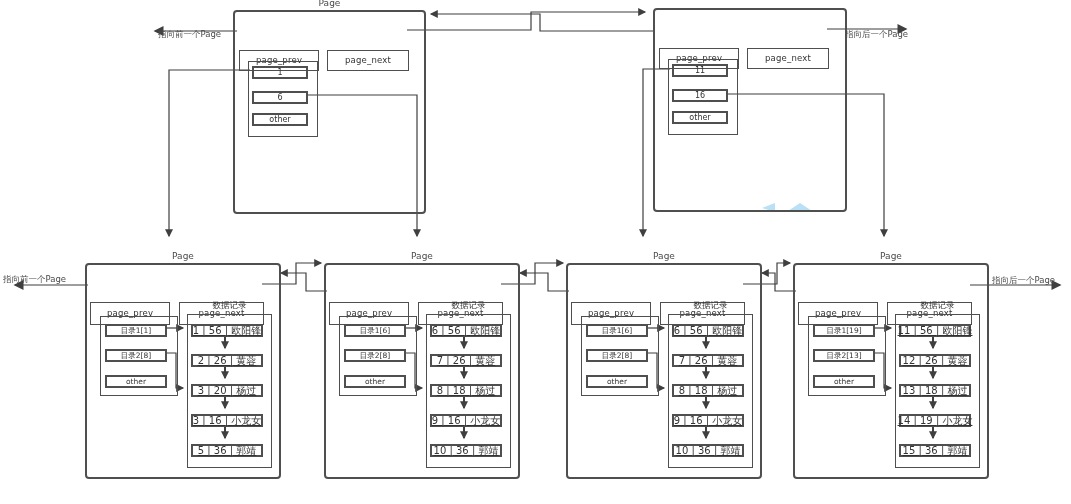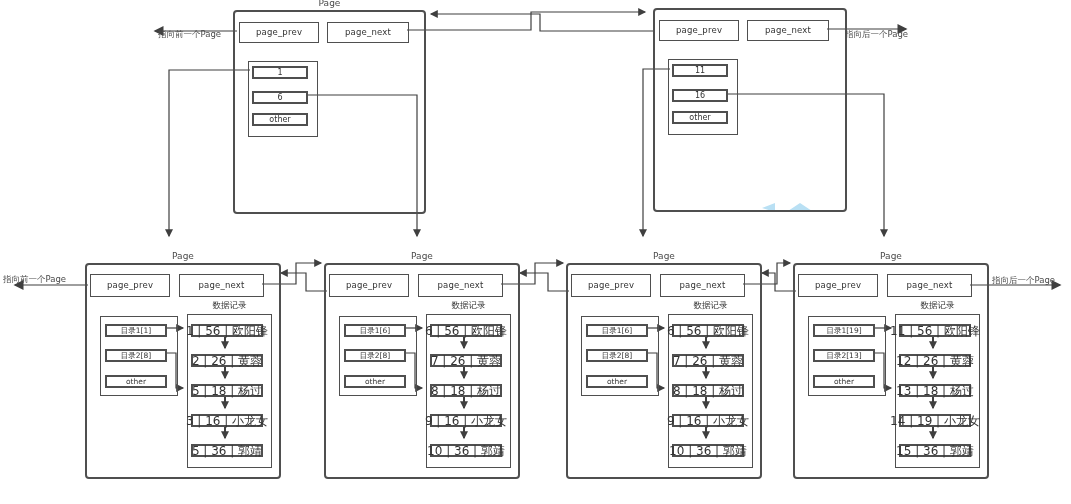--- a/index.html
+++ b/index.html
@@ -13,32 +13,32 @@
   #wires{position:absolute;left:0;top:0;z-index:1;}
   .page-box{position:absolute;border:2px solid var(--border);border-radius:4px;z-index:2;background:transparent;}
   .page-box *{box-sizing:border-box;}
   .cellbox{
     position:absolute;border:2px solid var(--border);background:transparent;
     display:flex;align-items:center;justify-content:center;
     font-size:8px;line-height:1;white-space:nowrap;color:var(--text);
   }
   .thin{border-width:1px;}
   .groupbox{position:absolute;border:1.5px solid var(--border);background:transparent;}
-  .pfield{font-size:8.5px;letter-spacing:.2px;}
+  .pfield{font-size:8.5px;letter-spacing:.2px;margin-top:28px;}
   .page-title{
     position:absolute;left:0;right:0;text-align:center;top:-14px;
     font-size:9px;color:#4a4a4a;
   }
   .rec-label{
     position:absolute;text-align:center;font-size:8.5px;color:var(--text);font-family:Liberation Serif, serif;
   }
   .ptr-label{
     position:absolute;font-size:8.5px;color:#4a4a4a;z-index:2;white-space:nowrap;margin-top:16px;
   }
-  .rbox{font-size:12px;}
+  .rbox{font-size:10px;text-decoration:underline;}
   .dbox{font-size:7.5px;}
   .kbox{font-size:8px;}
 
   
   .ip-prev{left:4px;top:10px;width:80px;height:21px;}
   .ip-next{left:92px;top:10px;width:82px;height:21px;}
   .ip-group{left:13px;top:49px;width:70px;height:76px;}
   .ip-k{left:17px;width:56px;height:13px;}
   .k0{top:54px}.k1{top:79px}.k2{top:101px}
 
@@ -140,21 +140,21 @@
     <div class="cellbox thin pfield lp-prev">page_prev</div>
     <div class="cellbox thin pfield lp-next">page_next</div>
     <div class="rec-label lp-reclabel">数据记录</div>
     <div class="groupbox lp-dirgroup"></div>
     <div class="cellbox dbox lp-d d0">目录1[1]</div>
     <div class="cellbox dbox lp-d d1">目录2[8]</div>
     <div class="cellbox dbox lp-d d2">other</div>
     <div class="groupbox lp-recgroup"></div>
     <div class="cellbox rbox lp-r r0">1 | 56 | 欧阳锋</div>
     <div class="cellbox rbox lp-r r1">2 | 26 | 黄蓉</div>
-    <div class="cellbox rbox lp-r r2">5 | 18 | 杨过</div>
+    <div class="cellbox rbox lp-r r2">3 | 20 | 杨过</div>
     <div class="cellbox rbox lp-r r3">3 | 16 | 小龙女</div>
     <div class="cellbox rbox lp-r r4">5 | 36 | 郭靖</div>
   </div>
 
   <div class="page-box" style="left:324px;top:263px;width:192px;height:212px">
     <div class="page-title">Page</div>
     <div class="cellbox thin pfield lp-prev">page_prev</div>
     <div class="cellbox thin pfield lp-next">page_next</div>
     <div class="rec-label lp-reclabel">数据记录</div>
     <div class="groupbox lp-dirgroup"></div>

